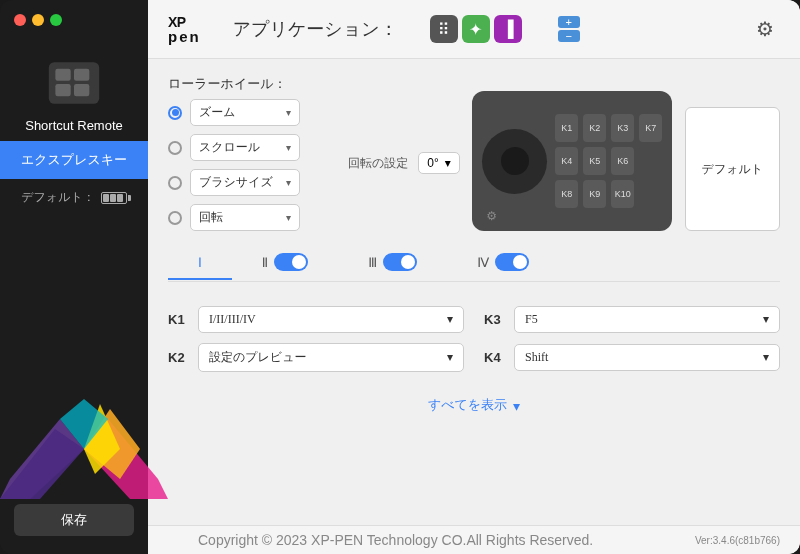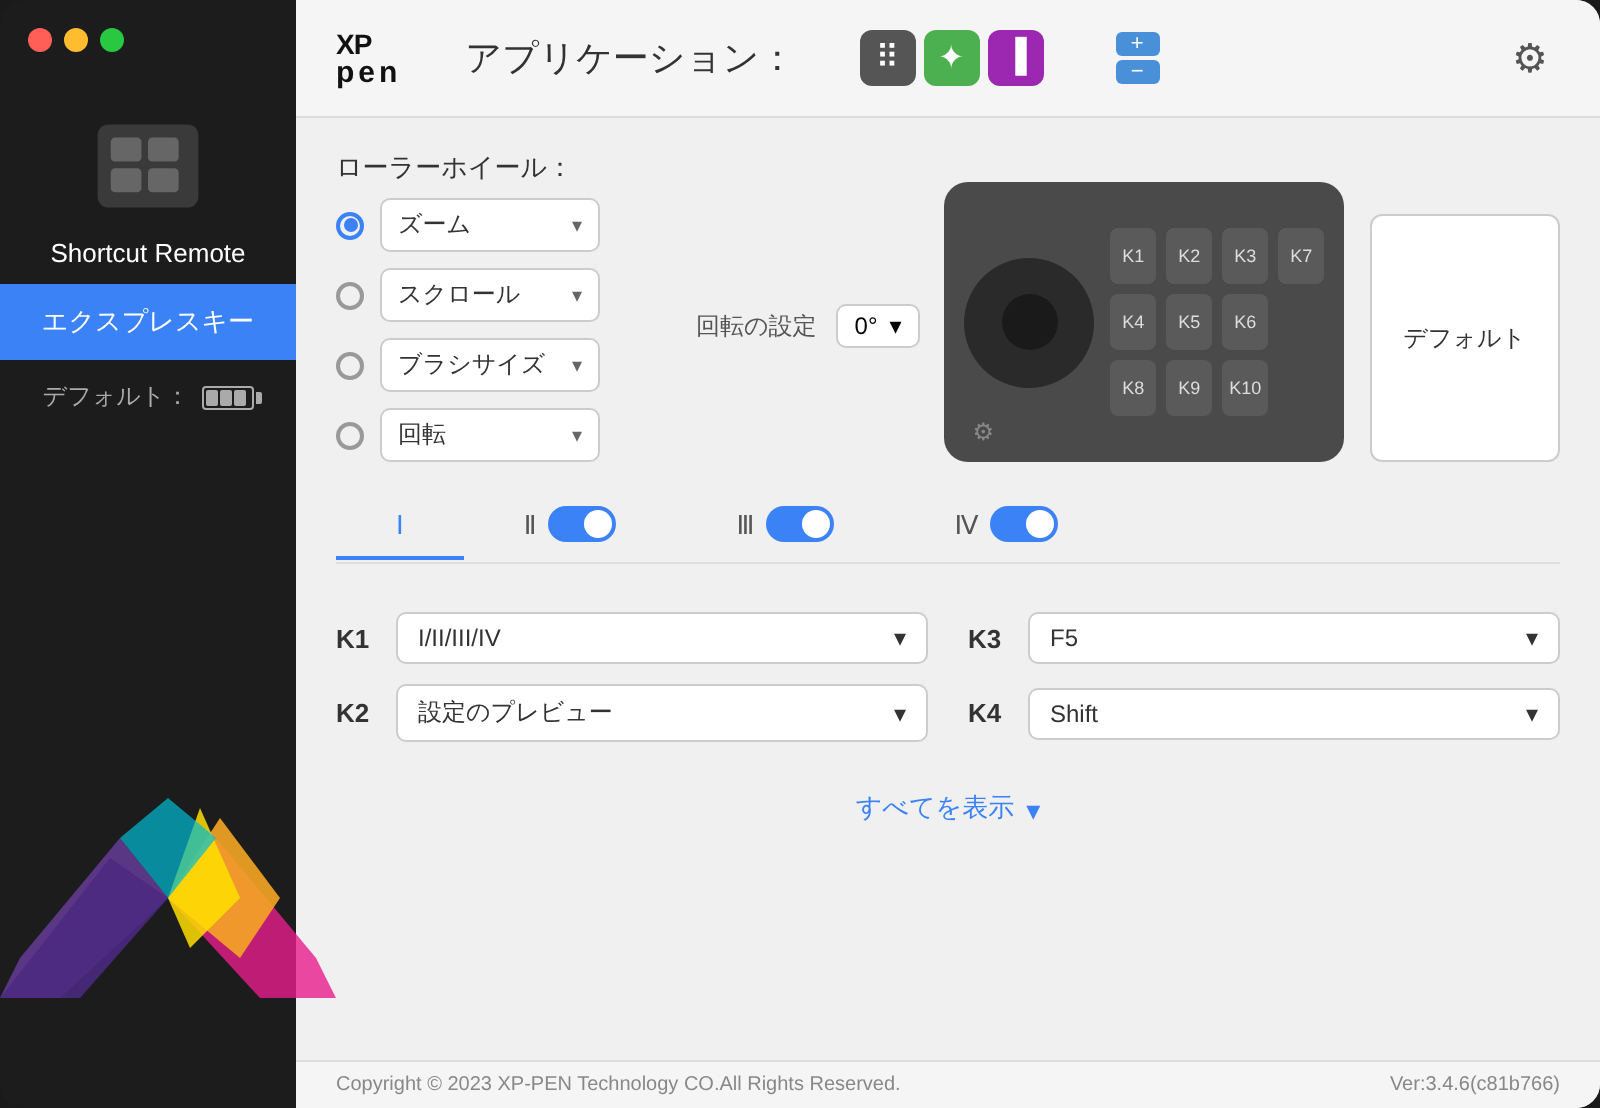--- a/index.html
+++ b/index.html
@@ -423,20 +423,21 @@
       background: white;
       border: 1px solid #ccc;
       border-radius: 5px;
       padding: 5px 10px;
       font-size: 12px;
       color: #333;
       display: flex;
       align-items: center;
       justify-content: space-between;
       cursor: pointer;
+      font-family: Liberation Serif, serif;
     }
 
     
     .show-all-row {
       display: flex;
       align-items: flex-end;
       justify-content: center;
       gap: 6px;
       cursor: pointer;
     }
@@ -452,22 +453,23 @@
     
     .footer {
       padding: 6px 20px;
       display: flex;
       justify-content: space-between;
       align-items: center;
       border-top: 1px solid #ddd;
       background: #f5f5f5;
     }
     .footer-copy {
-      font-size: 10px;
+      font-size: 14px;
       color: #888;
+      margin-left: 30px;
     }
     .footer-ver {
       font-size: 10px;
       color: #888;
     }
 
     
     .x-logo {
       position: absolute;
       bottom: 55px;
@@ -528,20 +530,21 @@
       <polygon points="0,100 30,100 84,50 60,20 10,80" fill="#6a3fa0" opacity="0.8"></polygon>
       <polygon points="0,100 40,100 84,50 55,30" fill="#4a2a80" opacity="0.9"></polygon>
 
       <polygon points="168,100 130,100 84,50 108,20 158,80" fill="#e91e8c" opacity="0.8"></polygon>
       <polygon points="84,50 110,10 140,50 120,80" fill="#f5a623" opacity="0.9"></polygon>
       <polygon points="84,50 100,5 120,50 95,75" fill="#ffde00" opacity="0.85"></polygon>
       <polygon points="84,50 60,20 84,0 108,20" fill="#00bcd4" opacity="0.7"></polygon>
     </svg>
   </div>
 
+  <button class="save-btn">保存</button>
 </div>
 
 <div class="main">
 
   <div class="header">
     <div class="xp-pen-logo">
       <span class="xp-text">XP</span>
       <span class="pen-text">pen</span>
     </div>
     <span class="app-label">アプリケーション：</span>

